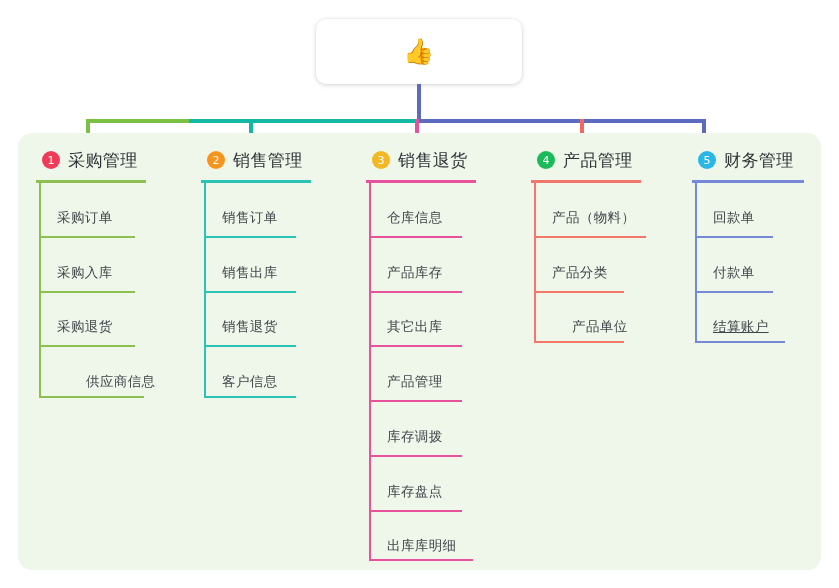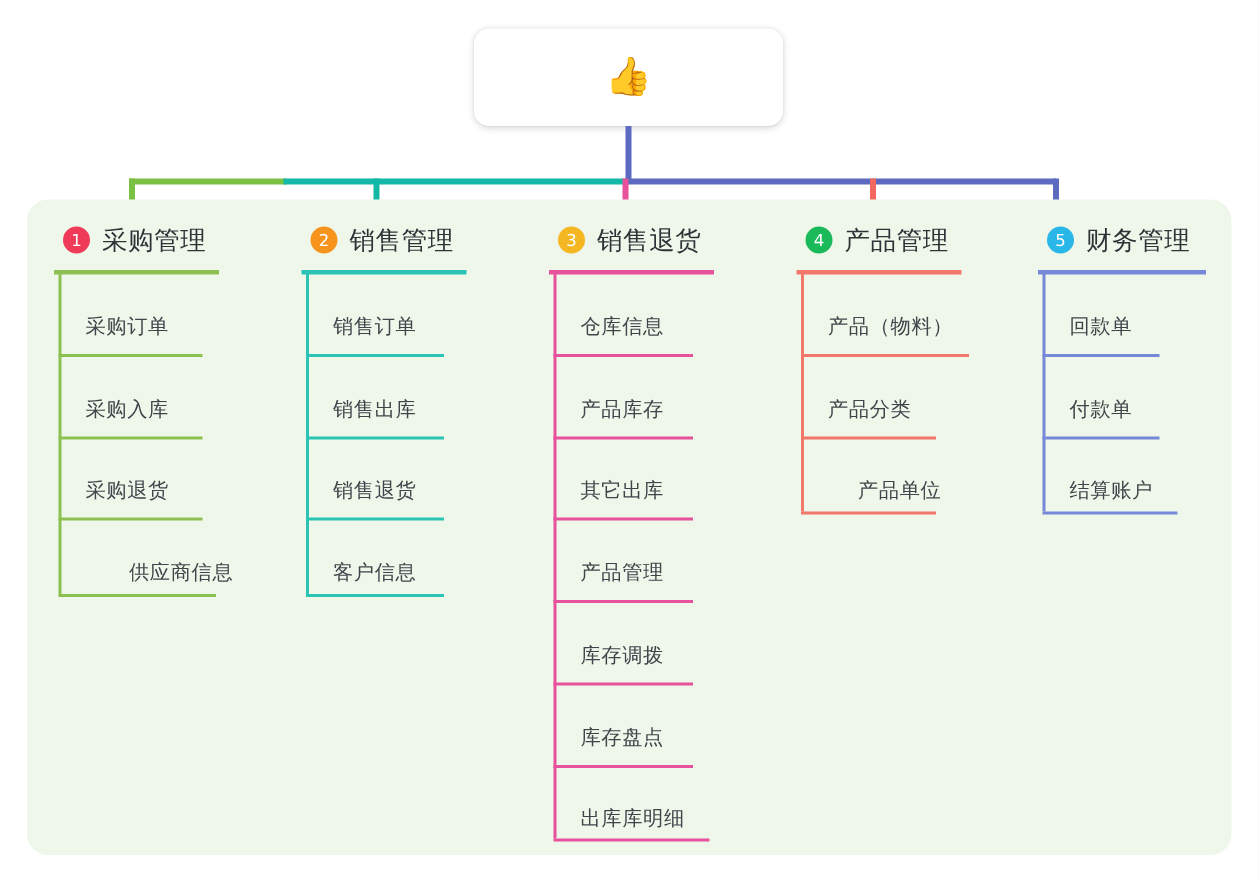--- a/index.html
+++ b/index.html
@@ -227,18 +227,18 @@
 
     <div class="item">
       <span class="item-label" style="left:713px;top:209px;">回款单</span>
       <span class="item-rule" style="left:695px;top:236px;width:78px;background:#7689d8;"></span>
     </div>
     <div class="item">
       <span class="item-label" style="left:713px;top:264px;">付款单</span>
       <span class="item-rule" style="left:695px;top:291px;width:78px;background:#7689d8;"></span>
     </div>
     <div class="item">
-      <span class="item-label" style="left:713px;top:318px;">结算账户</span>
+      <span class="item-label" style="left:713px;top:318px;text-decoration:underline;">结算账户</span>
       <span class="item-rule" style="left:695px;top:341px;width:90px;background:#7689d8;"></span>
     </div>
   </div>
 
 </div>
 
 </body></html>

